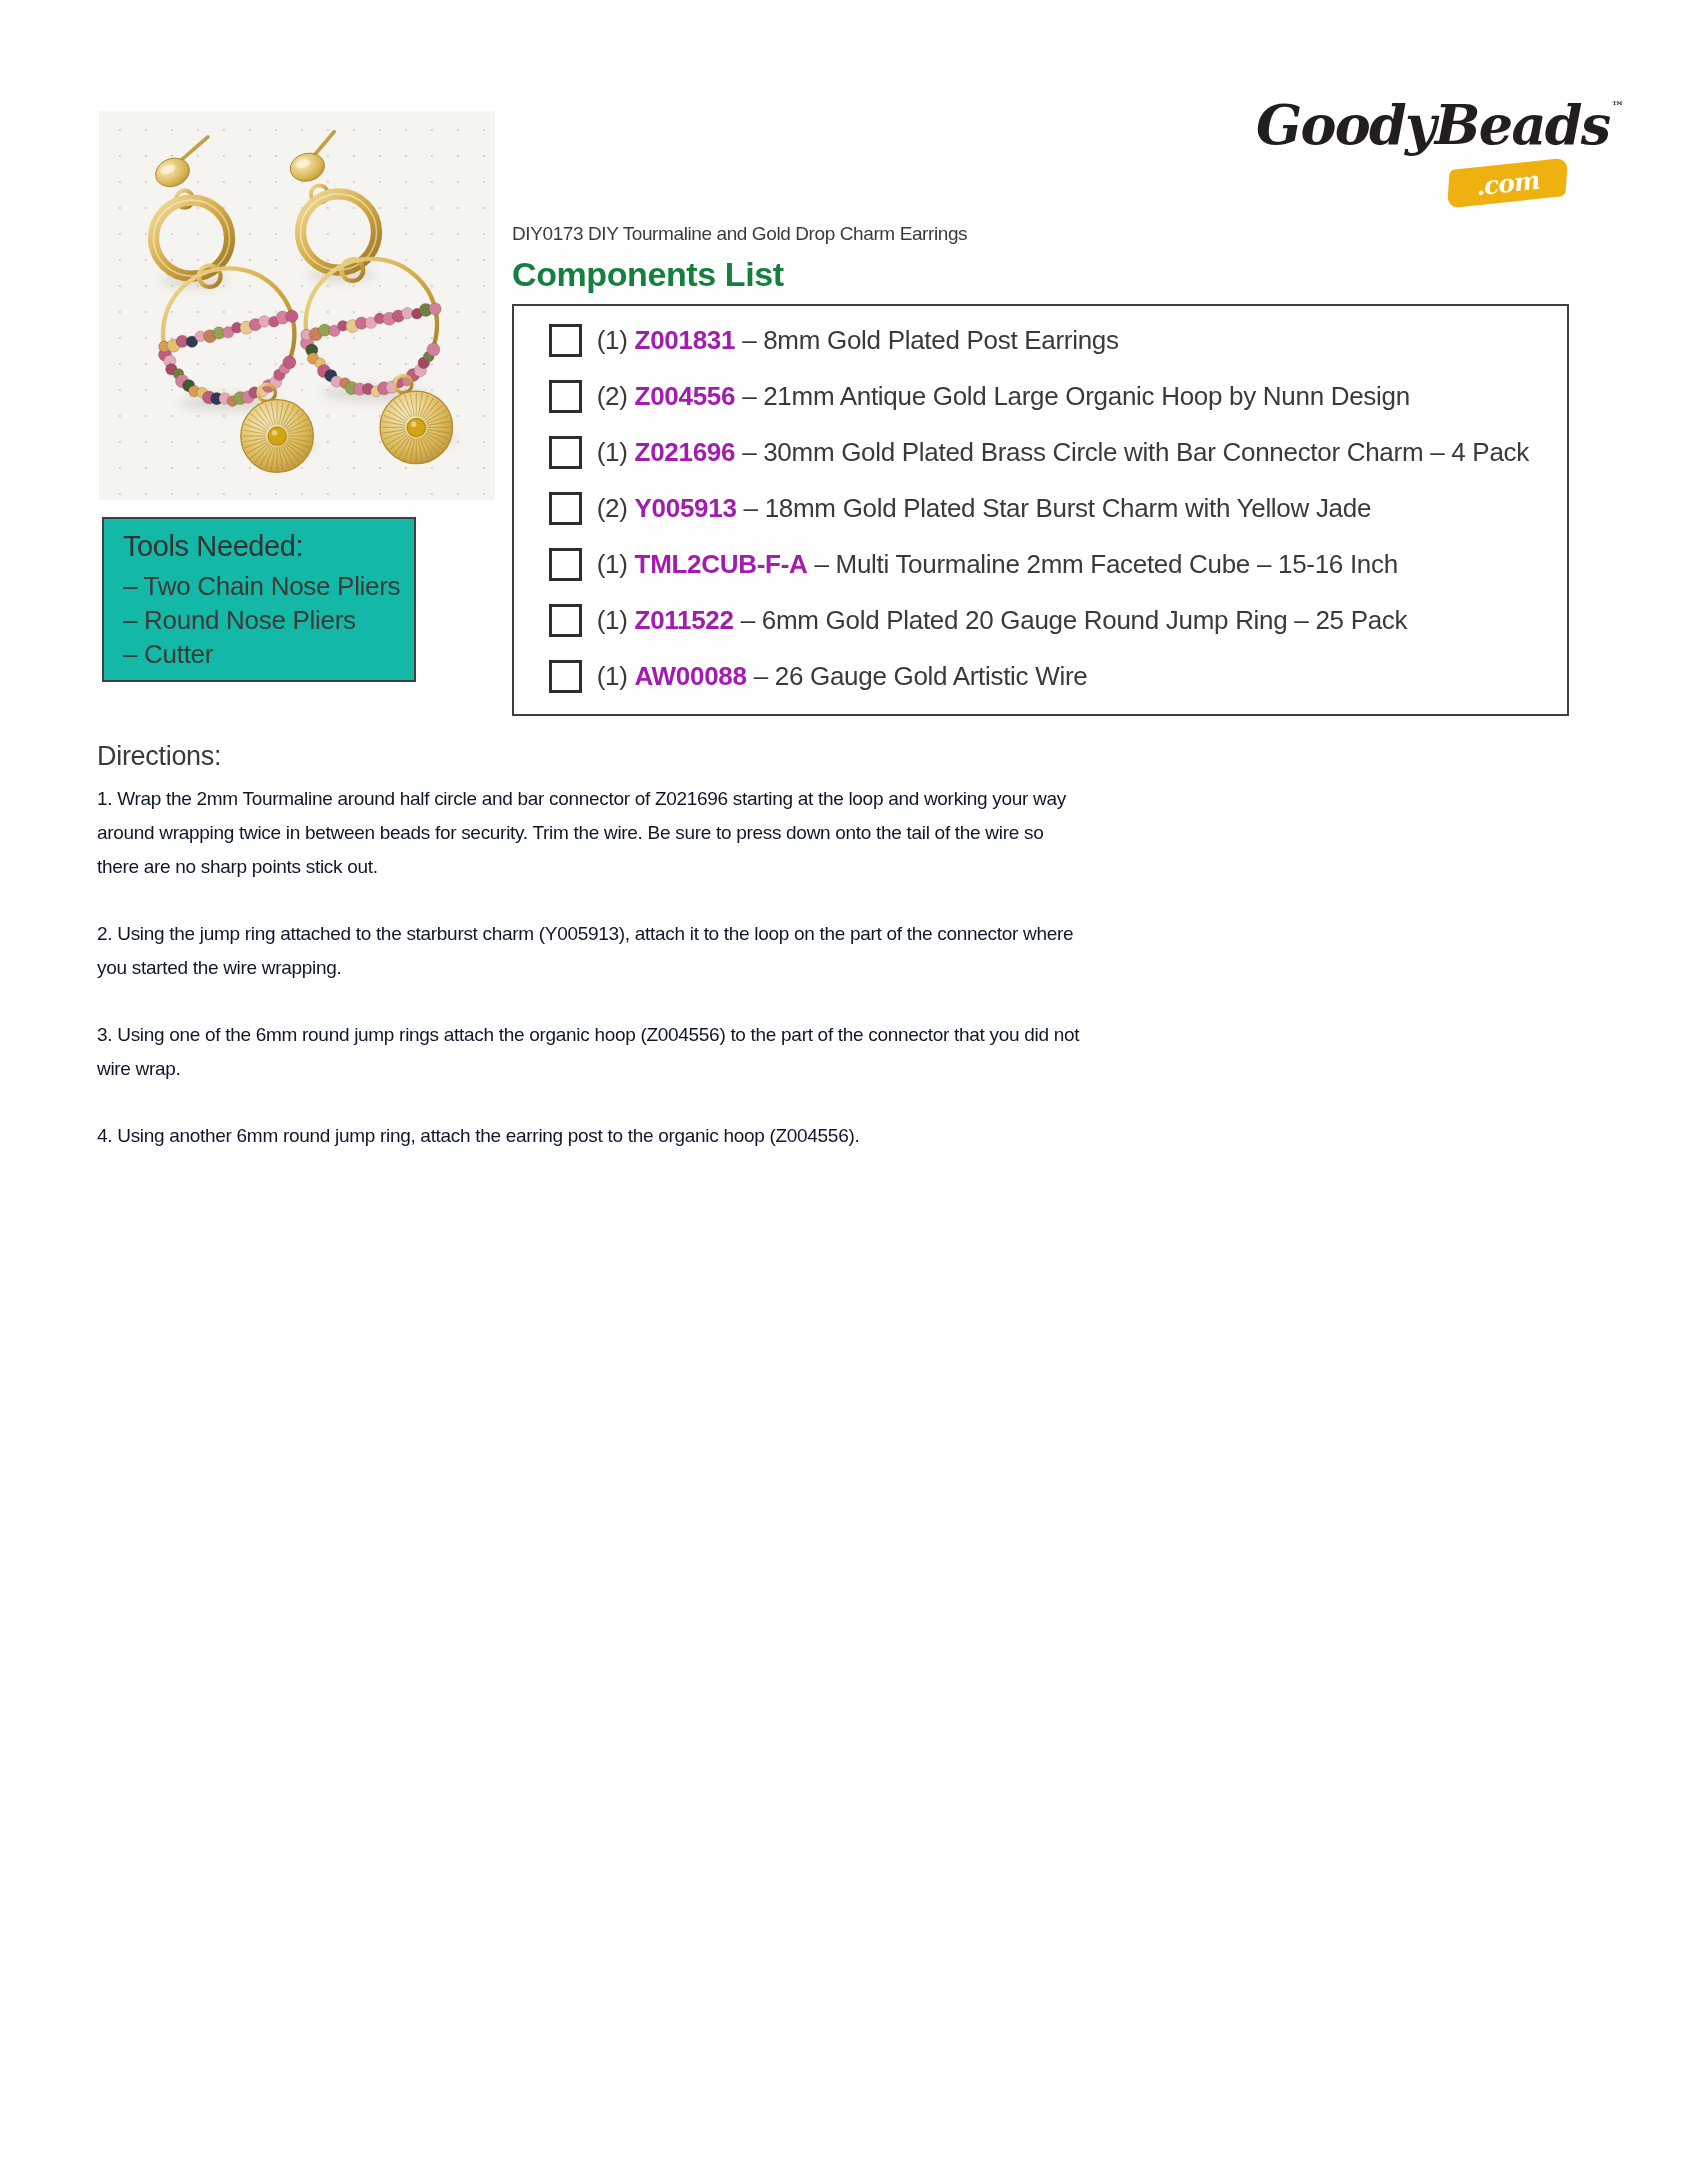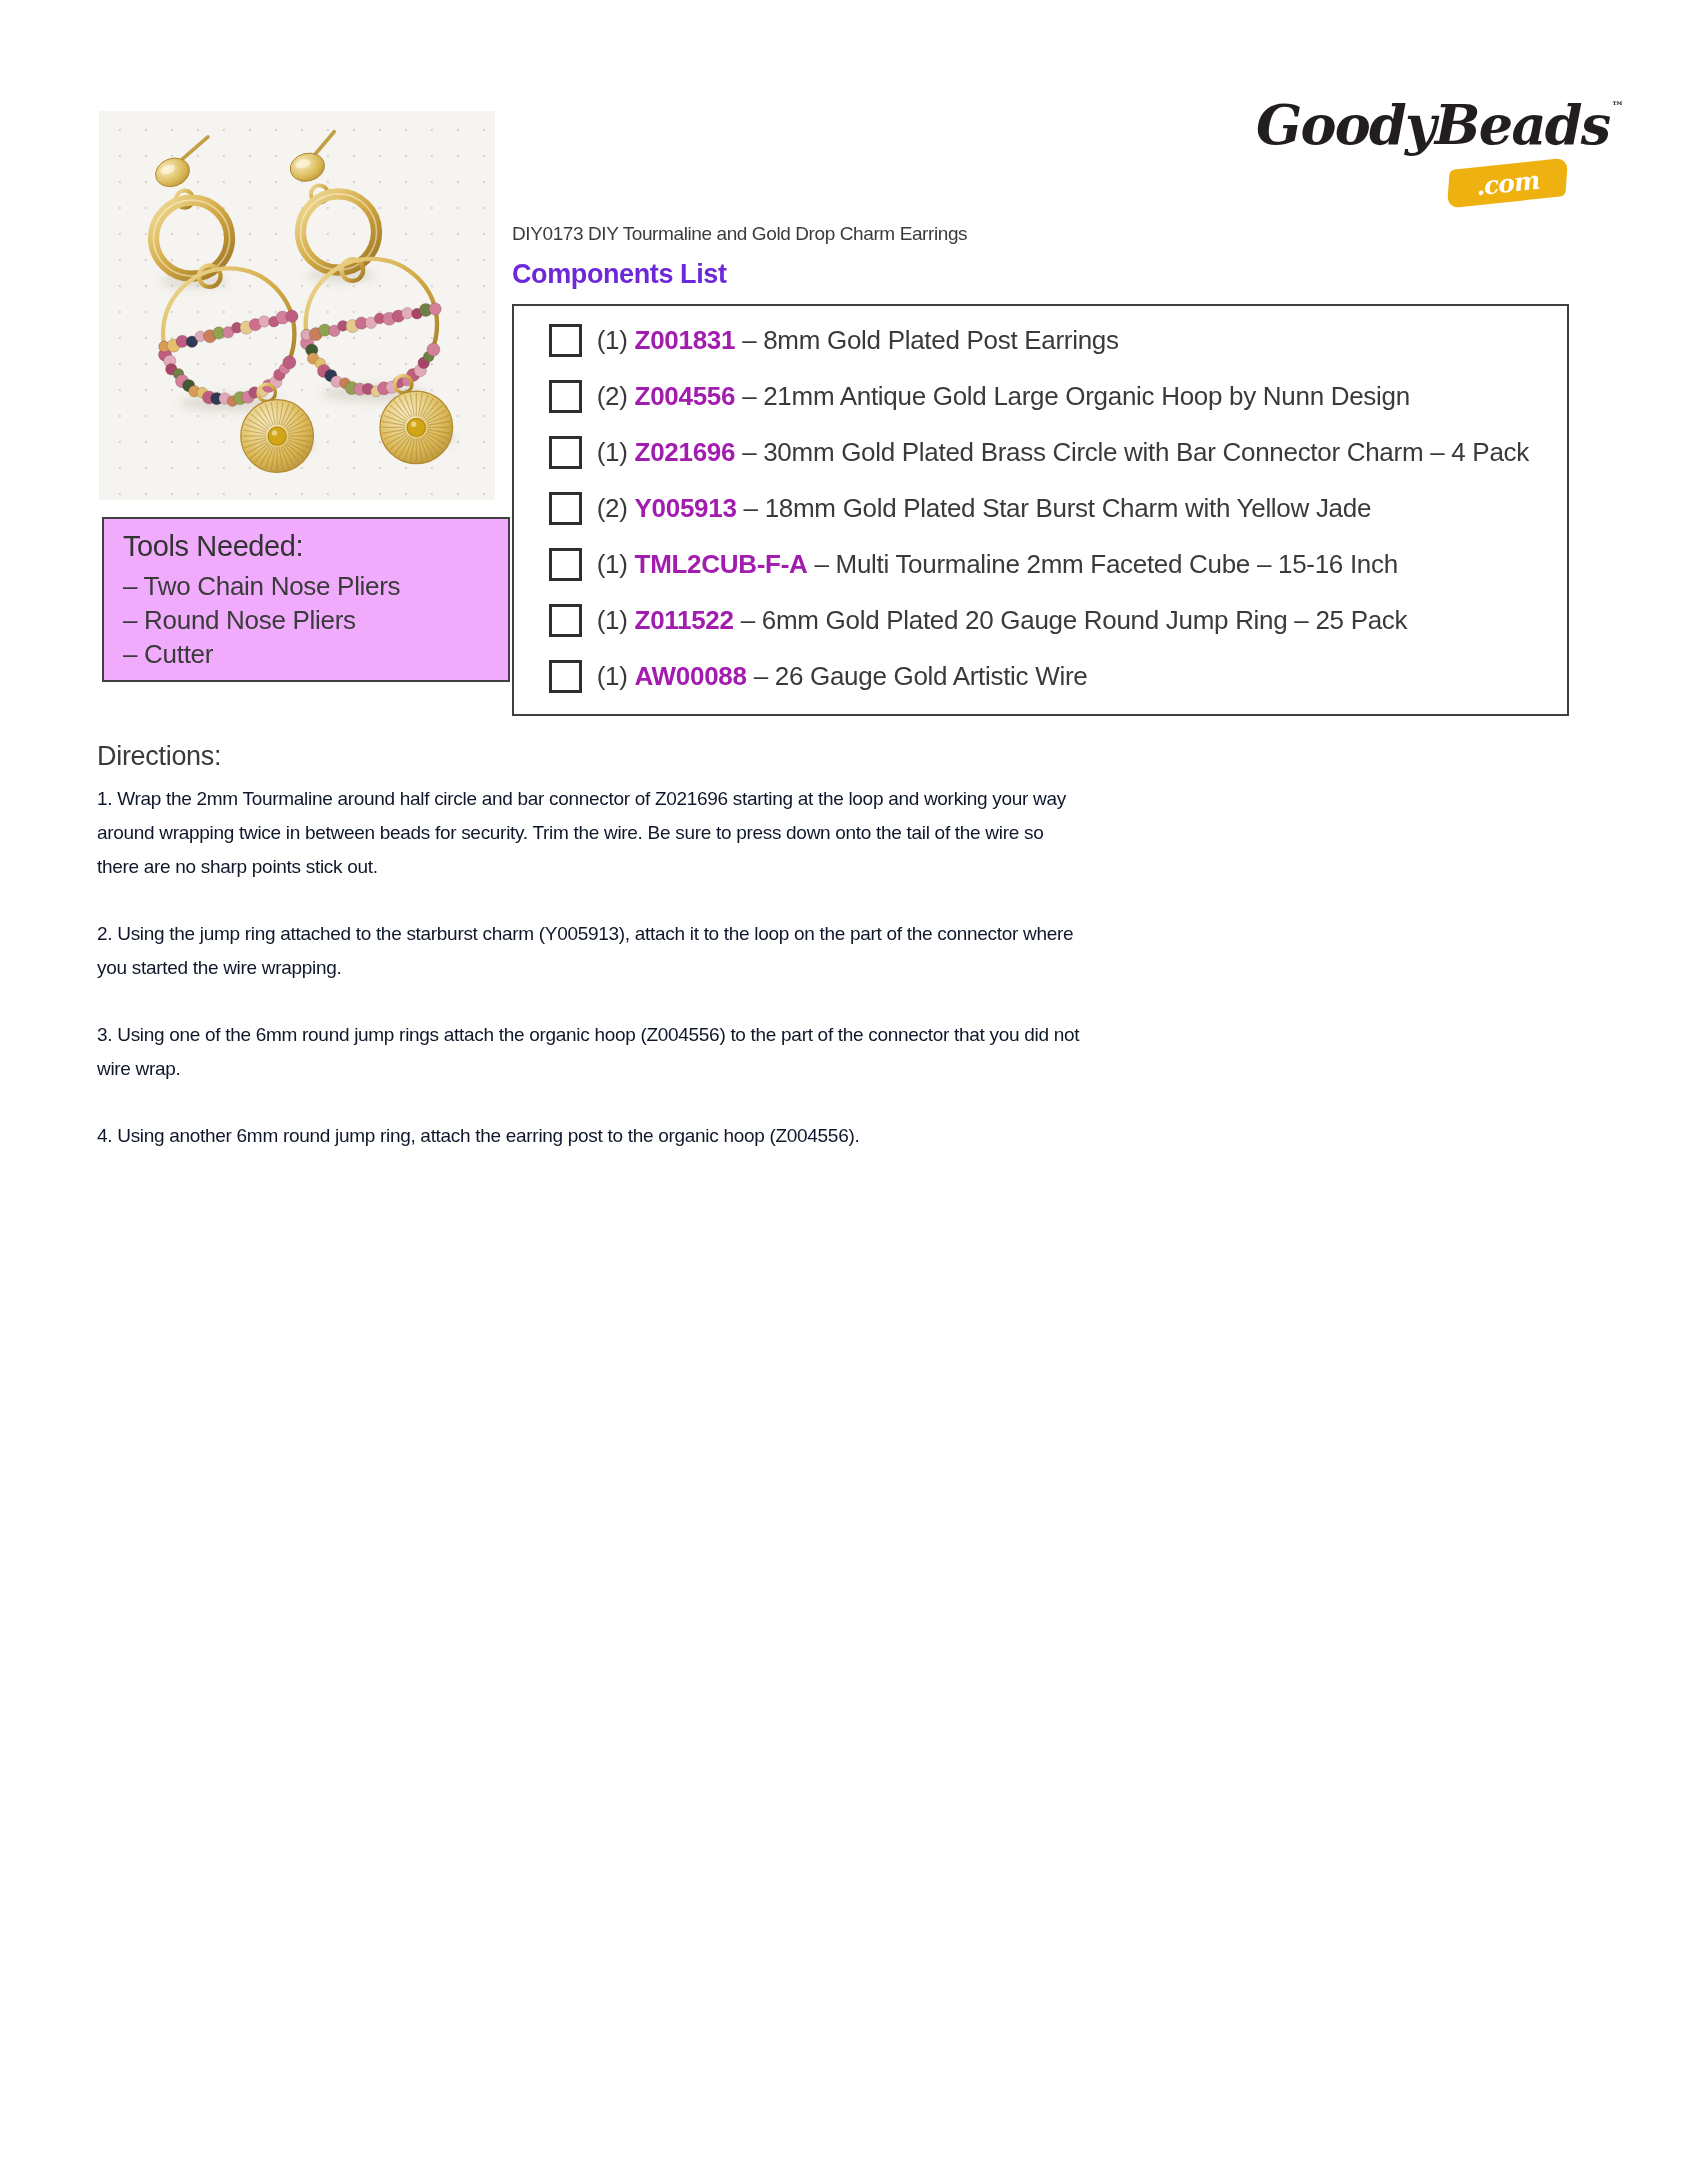--- a/index.html
+++ b/index.html
@@ -35,43 +35,43 @@
     font-family:"DejaVu Serif", serif; font-style:italic; font-weight:bold;
     font-size:25px; color:#ffffff; transform:skewX(10deg); letter-spacing:-0.9px;
   }
 
   
   .title {
     position:absolute; left:512px; top:216px; font-size:19px; line-height:35px;
     letter-spacing:-0.4px; color:#3b3b3b; white-space:nowrap;
   }
   .subtitle {
-    position:absolute; left:512px; top:257px; font-size:27px; line-height:35px;
-    font-weight:bold; letter-spacing:-0.4px; color:#6d28d9; white-space:nowrap;
+    position:absolute; left:512px; top:257px; font-size:34px; line-height:35px;
+    font-weight:bold; letter-spacing:-0.4px; color:#15803d; white-space:nowrap;
   }
 
   
   .components-box {
     position:absolute; left:512px; top:304px; width:1057px; height:412px;
     border:2.6px solid #3f3f3f; background:#ffffff;
     display:flex; flex-direction:column; padding-top:17.3px; row-gap:21px;
   }
   .crow { display:flex; align-items:center; height:35px; }
   .cb {
     width:33px; height:33px; border:3.5px solid #2e2e2e; background:#ffffff;
     flex:none; margin-left:35px; cursor:pointer;
   }
   .ctext { margin-left:14.7px; font-size:26px; letter-spacing:-0.3px; white-space:nowrap; color:#3a3a3a; }
   .ctext .sku { font-weight:bold; margin-left:7px; color:#a21caf; }
   .ctext .desc { margin-left:7px; }
 
   
   .tools-box {
-    position:absolute; left:102px; top:517px; width:408px; height:165px;
-    border:2.6px solid #3f3f3f; background:#f0abfc; padding:10.4px 0 0 19px;
+    position:absolute; left:102px; top:517px; width:314px; height:165px;
+    border:2.6px solid #3f3f3f; background:#14b8a6; padding:10.4px 0 0 19px;
   }
   .tools-heading { font-size:29px; line-height:35px; letter-spacing:-0.4px; color:#333333; }
   .tools-list { margin-top:4.3px; }
   .tool-item { font-size:26px; line-height:34px; letter-spacing:-0.3px; color:#3a3a3a; }
 
   
   .directions { position:absolute; left:97px; top:739px; width:1487px; }
   .directions-heading { font-size:27px; line-height:34px; letter-spacing:-0.3px; margin-bottom:8.6px; }
   .step {
     font-size:19px; line-height:34px; letter-spacing:-0.3px; color:#0f172a;

